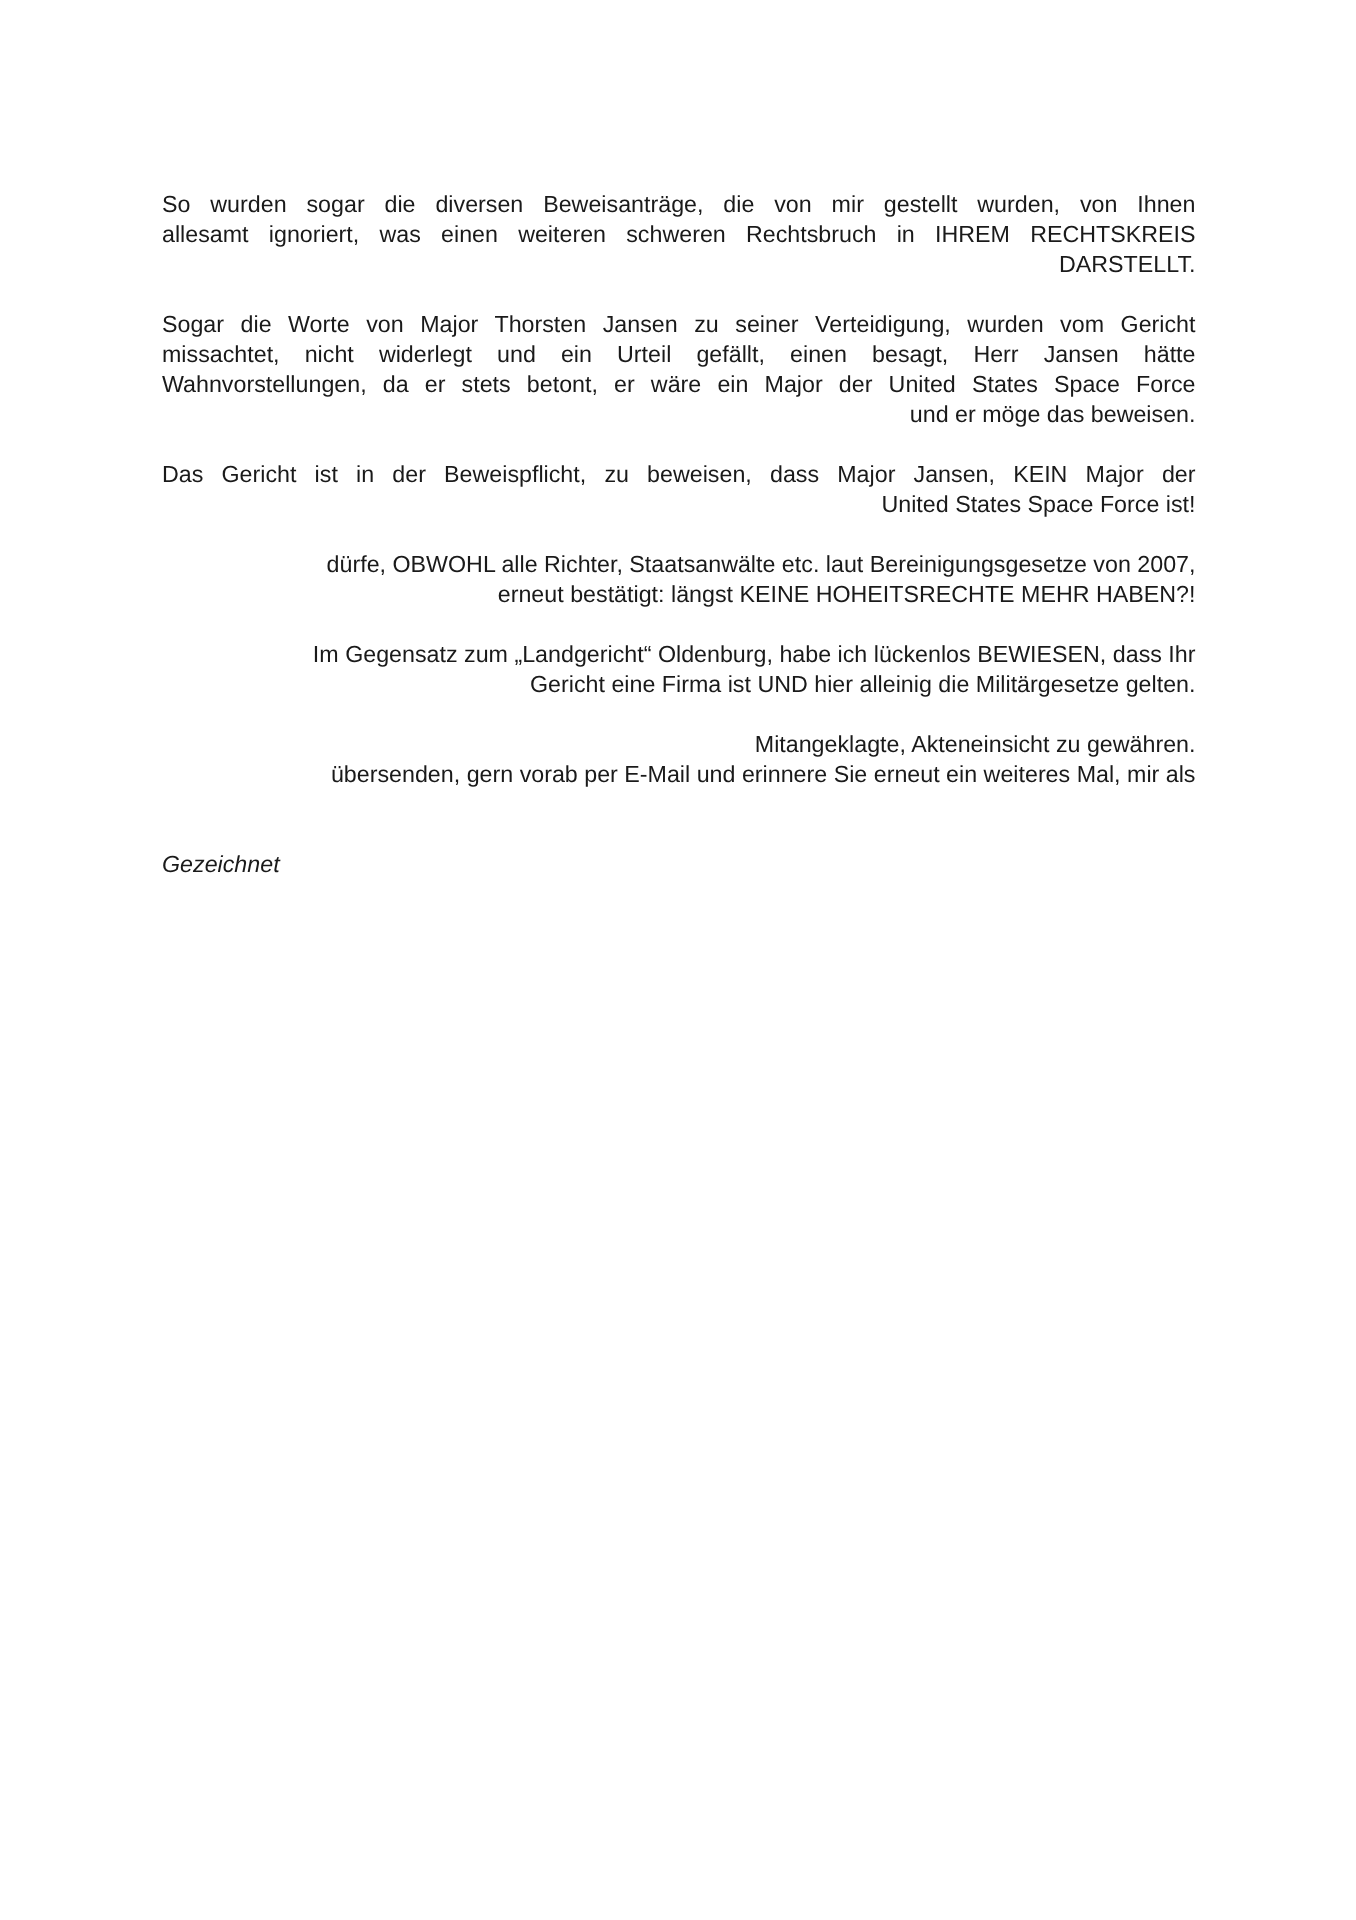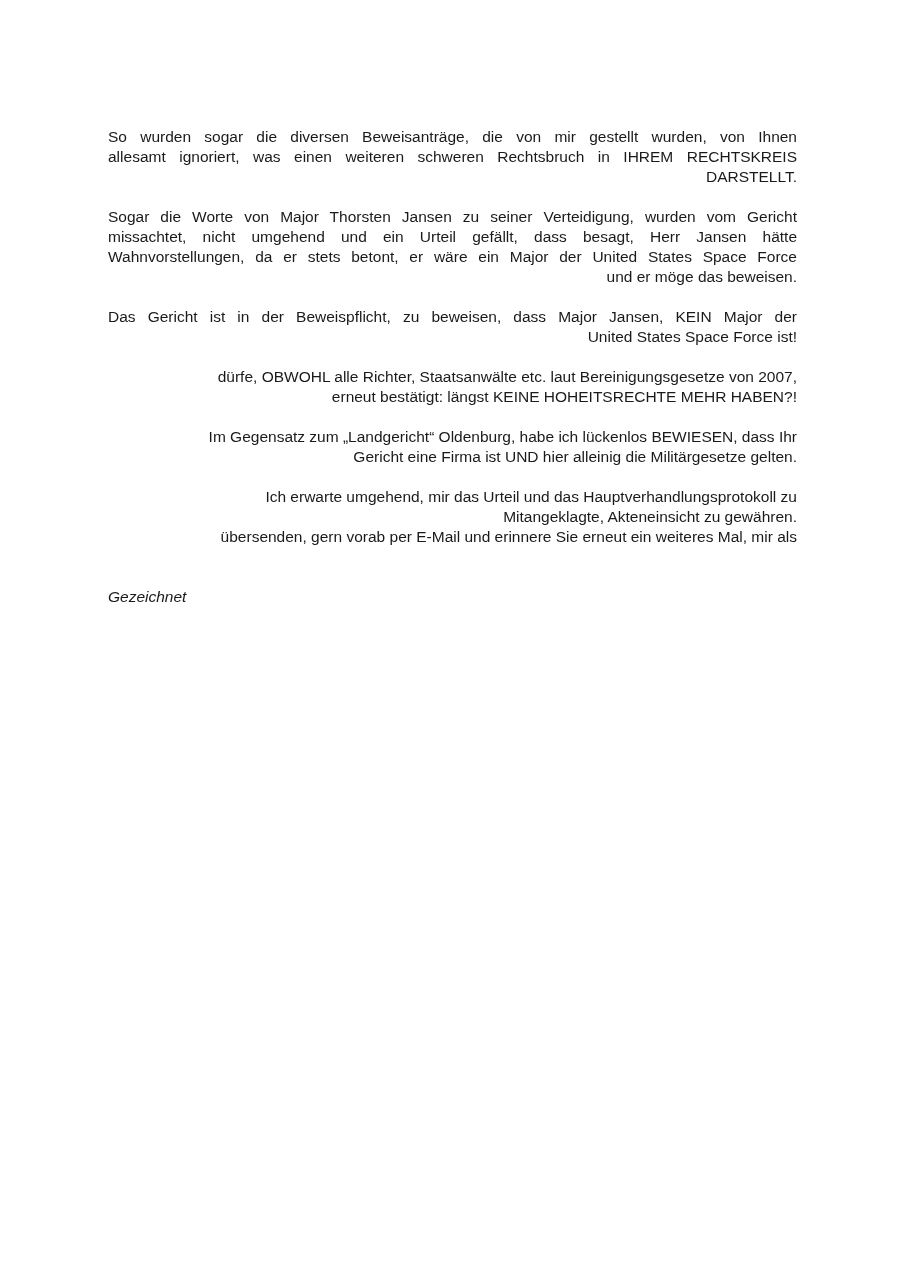--- a/index.html
+++ b/index.html
@@ -65,21 +65,21 @@
   <div class="content">
 
     <p class="para">
       <span class="line jl">So wurden sogar die diversen Beweisanträge, die von mir gestellt wurden, von Ihnen</span>
       <span class="line jl">allesamt ignoriert, was einen weiteren schweren Rechtsbruch in IHREM RECHTSKREIS</span>
       <span class="line">DARSTELLT.</span>
     </p>
 
     <p class="para">
       <span class="line jl">Sogar die Worte von Major Thorsten Jansen zu seiner Verteidigung, wurden vom Gericht</span>
-      <span class="line jl">missachtet, nicht umgehend und ein Urteil gefällt, dass besagt, Herr Jansen hätte</span>
+      <span class="line jl">missachtet, nicht widerlegt und ein Urteil gefällt, einen besagt, Herr Jansen hätte</span>
       <span class="line jl">Wahnvorstellungen, da er stets betont, er wäre ein Major der United States Space Force</span>
       <span class="line">und er möge das beweisen.</span>
     </p>
 
     <p class="para">
       <span class="line jl">Das Gericht ist in der Beweispflicht, zu beweisen, dass Major Jansen, KEIN Major der</span>
       <span class="line">United States Space Force ist!</span>
     </p>
 
     <p class="para">
@@ -87,21 +87,20 @@
       <span class="line">erneut bestätigt: längst KEINE HOHEITSRECHTE MEHR HABEN?!</span>
     </p>
 
 
     <p class="para">
       <span class="line">Im Gegensatz zum „Landgericht“ Oldenburg, habe ich lückenlos BEWIESEN, dass Ihr</span>
       <span class="line">Gericht eine Firma ist UND hier alleinig die Militärgesetze gelten.</span>
     </p>
 
     <p class="para">
-      <span class="line">Ich erwarte umgehend, mir das Urteil und das Hauptverhandlungsprotokoll zu</span>
       <span class="line">Mitangeklagte, Akteneinsicht zu gewähren.</span>
       <span class="line">übersenden, gern vorab per E-Mail und erinnere Sie erneut ein weiteres Mal, mir als</span>
     </p>
 
     <p class="para signature">Gezeichnet</p>
 
   </div>
 
   <div class="footer">
     <span class="footer-text">Seite 2 von 2</span>

